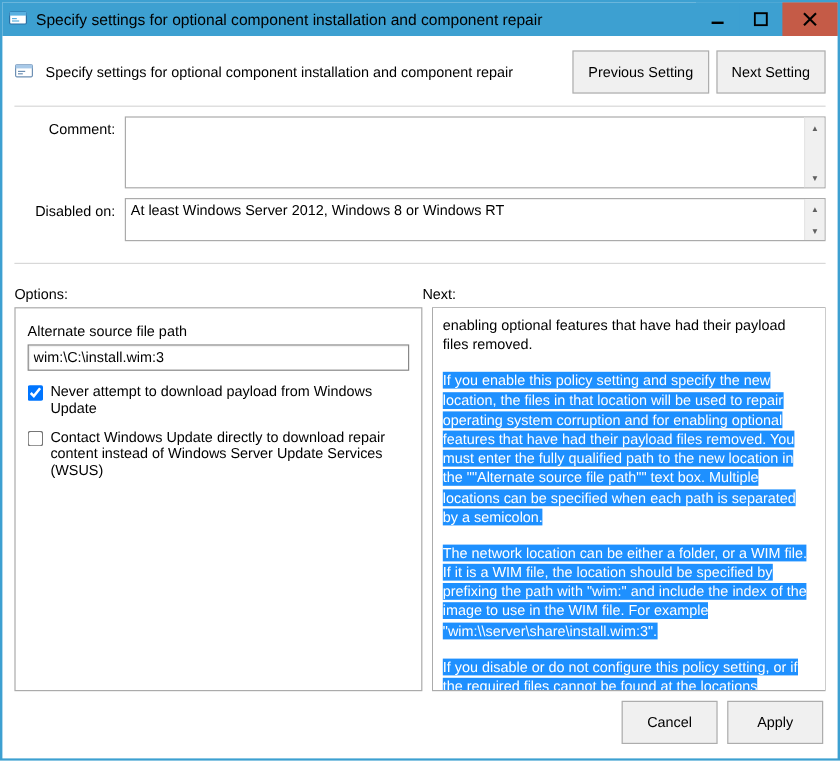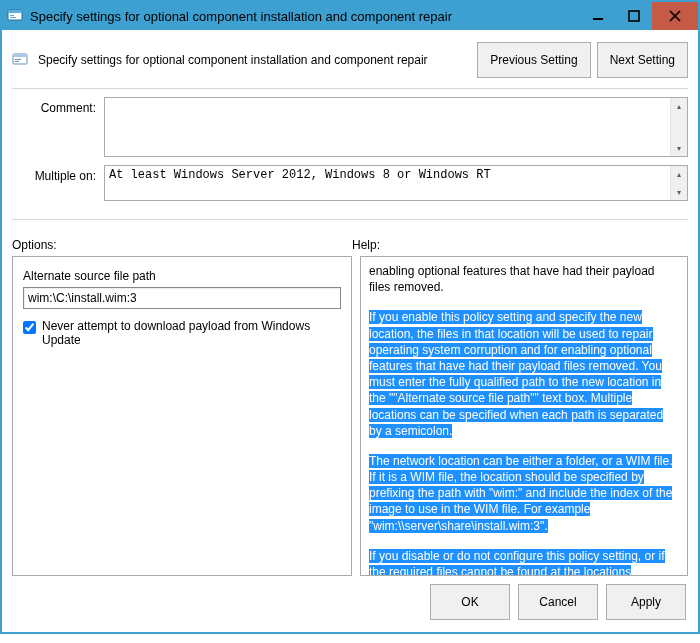--- a/index.html
+++ b/index.html
@@ -115,21 +115,21 @@
     flex: 1;
     border: none;
     resize: none;
     font-family: inherit;
     font-size: 12px;
     padding: 2px 4px;
     height: 58px;
     outline: none;
     background: transparent;
   }
-  .textarea.short { height: 34px; font-family: Liberation Mono, monospace; }
+  .textarea.short { height: 34px; }
   .scroll-stub {
     width: 17px;
     border-left: 1px solid #e5e5e5;
     display: flex; flex-direction: column; justify-content: space-between;
     background: #f0f0f0;
   }
   .scroll-arrow {
     height: 16px;
     display: flex; align-items: center; justify-content: center;
     font-size: 8px;
@@ -261,59 +261,62 @@
           <div class="field-label">Comment:</div>
           <div class="textarea-wrap">
             <textarea class="textarea" style=""></textarea>
             <div class="scroll-stub">
               <div class="scroll-arrow">▴</div>
               <div class="scroll-arrow">▾</div>
             </div>
           </div>
         </div>
         <div class="field-row">
-          <div class="field-label">Multiple on:</div>
+          <div class="field-label">Disabled on:</div>
           <div class="textarea-wrap">
             <textarea class="textarea short" readonly="" style="">At least Windows Server 2012, Windows 8 or Windows RT</textarea>
             <div class="scroll-stub">
               <div class="scroll-arrow">▴</div>
               <div class="scroll-arrow">▾</div>
             </div>
           </div>
         </div>
       </div>
     </div>
 
     <hr class="hr">
 
     <div class="columns-header">
       <div class="col-header-left"><span class="col-header-label">Options:</span></div>
-      <div class="col-header-right"><span class="col-header-label">Help:</span></div>
+      <div class="col-header-right"><span class="col-header-label">Next:</span></div>
     </div>
 
     <div class="columns">
 
       <div class="pane options-pane">
         <div class="opt-label">Alternate source file path</div>
         <input type="text" value="wim:\C:\install.wim:3" style="">
         <label class="check-row">
           <input type="checkbox" checked="" style="">
           <span>Never attempt to download payload from Windows Update</span>
         </label>
+        <label class="check-row">
+          <input type="checkbox" style="">
+          <span>Contact Windows Update directly to download repair content instead of Windows Server Update Services (WSUS)</span>
+        </label>
       </div>
 
       <div class="pane help-pane">
         <p><span class="help-normal">enabling optional features that have had their payload files removed.</span></p>
         <p><span class="help-sel">If you enable this policy setting and specify the new location, the files in that location will be used to repair operating system corruption and for enabling optional features that have had their payload files removed. You must enter the fully qualified path to the new location in the ""Alternate source file path"" text box. Multiple locations can be specified when each path is separated by a semicolon.</span></p>
         <p><span class="help-sel">The network location can be either a folder, or a WIM file. If it is a WIM file, the location should be specified by prefixing the path with "wim:" and include the index of the image to use in the WIM file. For example "wim:\\server\share\install.wim:3".</span></p>
         <p><span class="help-sel">If you disable or do not configure this policy setting, or if the required files cannot be found at the locations specified in this policy setting, the files will be downloaded from Windows Update, if that is allowed by the policy settings for the computer.</span></p>
       </div>
 
     </div>
 
     <div class="footer">
-      <button class="btn">OK</button>
       <button class="btn">Cancel</button>
       <button class="btn">Apply</button>
     </div>
 
   </div>
 </div>
 
 </body></html>

